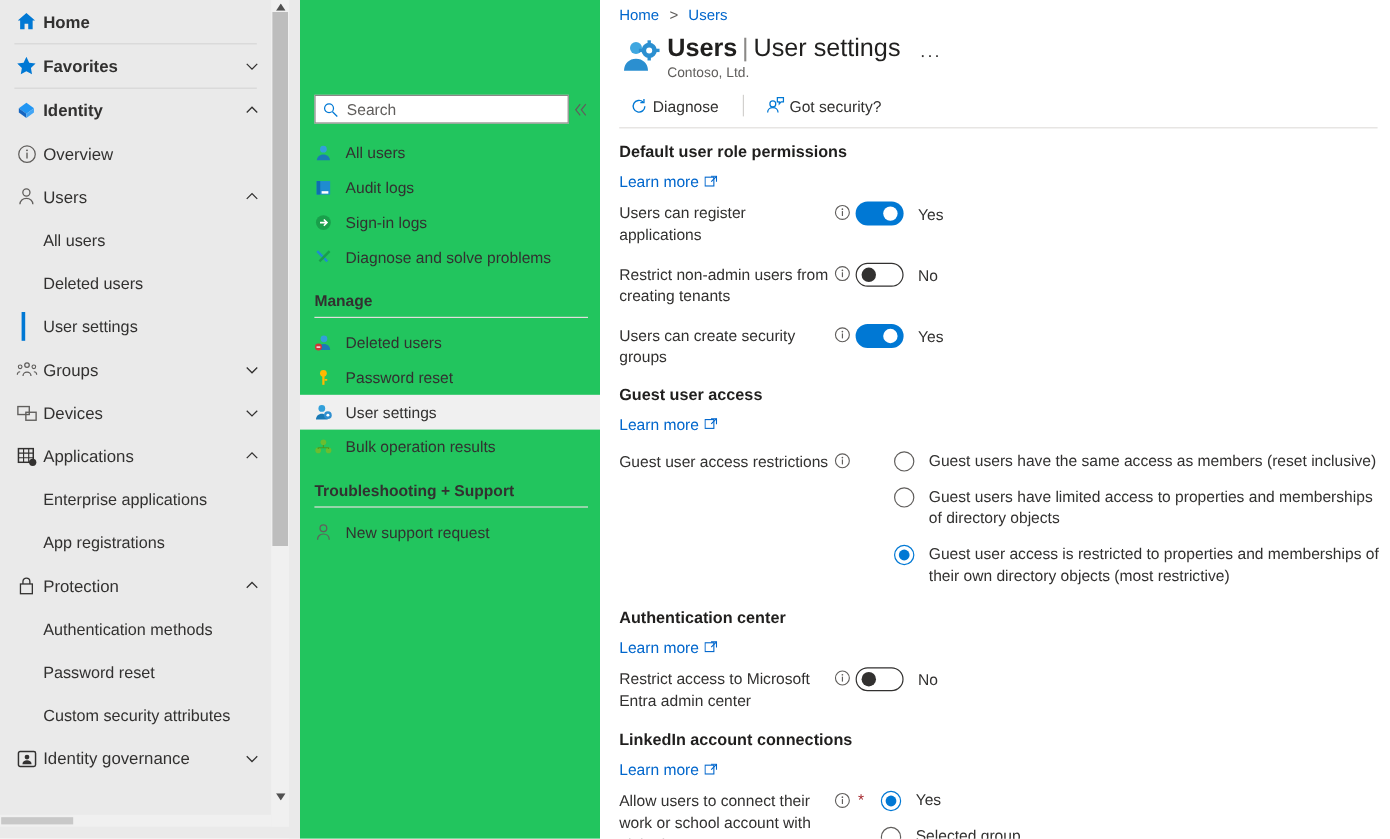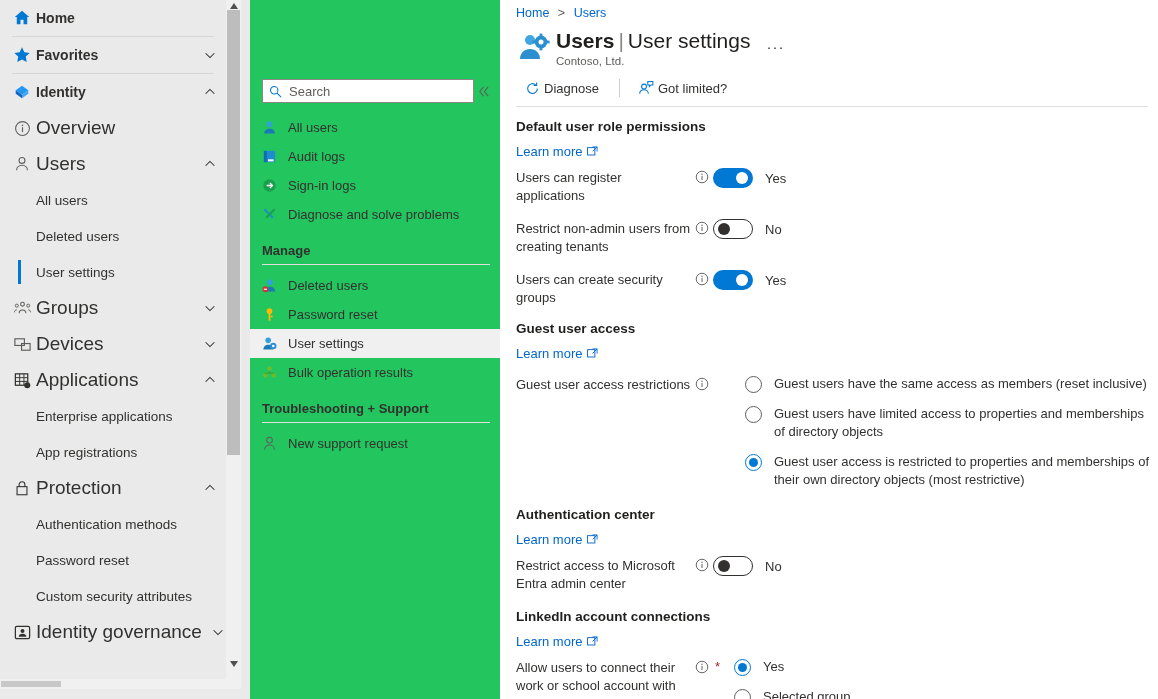--- a/index.html
+++ b/index.html
@@ -27,21 +27,21 @@
   .lsb-item {
     display: flex; align-items: center;
     height: 36px; padding-left: 8px;
     cursor: pointer; position: relative;
   }
   .lsb-item .ico {
     width: 28px; flex: 0 0 28px; display: flex;
     align-items: center; justify-content: center;
   }
   .lsb-item .lbl {
-    font-size: 19px; color: #323130;
+    font-size: 14px; color: #323130;
     flex: 1 1 auto; white-space: nowrap;
   }
   .lsb-item.top > .lbl { font-weight: bold; font-size: 14px; }
   .lsb-item .chev { width: 32px; flex: 0 0 32px; display:flex; align-items:center; justify-content:center; }
   .lsb-sub { padding-left: 36px; height: 36px; display: flex; align-items: center; position: relative; cursor: pointer; }
   .lsb-sub .lbl { font-size: 13.5px; color: #323130; white-space: nowrap; }
   .lsb-sub.selected { background: #eaeaea; }
   .lsb-sub.selected::before {
     content: ""; position: absolute; left: 18px; top: 6px;
     width: 3px; height: 24px; background: #0078d4;
@@ -532,21 +532,21 @@
       </div>
       <div class="cmdsep"></div>
       <div class="cmdbtn">
         <span class="ico">
           <svg width="16" height="16" viewBox="0 0 17 17">
               <circle cx="6.4" cy="7" r="2.6" stroke="#0078d4" stroke-width="1.1" fill="none"></circle>
               <path d="M1.8 14.6c0-2.6 2-4.3 4.6-4.3s4.6 1.7 4.6 4.3" stroke="#0078d4" stroke-width="1.1" fill="none"></path>
               <path d="M10.4 1.5h5.4v3.7h-2.1l-1.6 1.8V5.2h-1.7z" stroke="#0078d4" stroke-width="1.1" fill="none"></path>
             </svg>
         </span>
-        <span class="lbl">Got limited?</span>
+        <span class="lbl">Got security?</span>
       </div>
       <div class="cmdrule"></div>
     </div>
 
     <div class="content">
 
       
       <div class="sect-title">Default user role permissions</div>
       <div class="learn">
         <span>Learn more</span>

